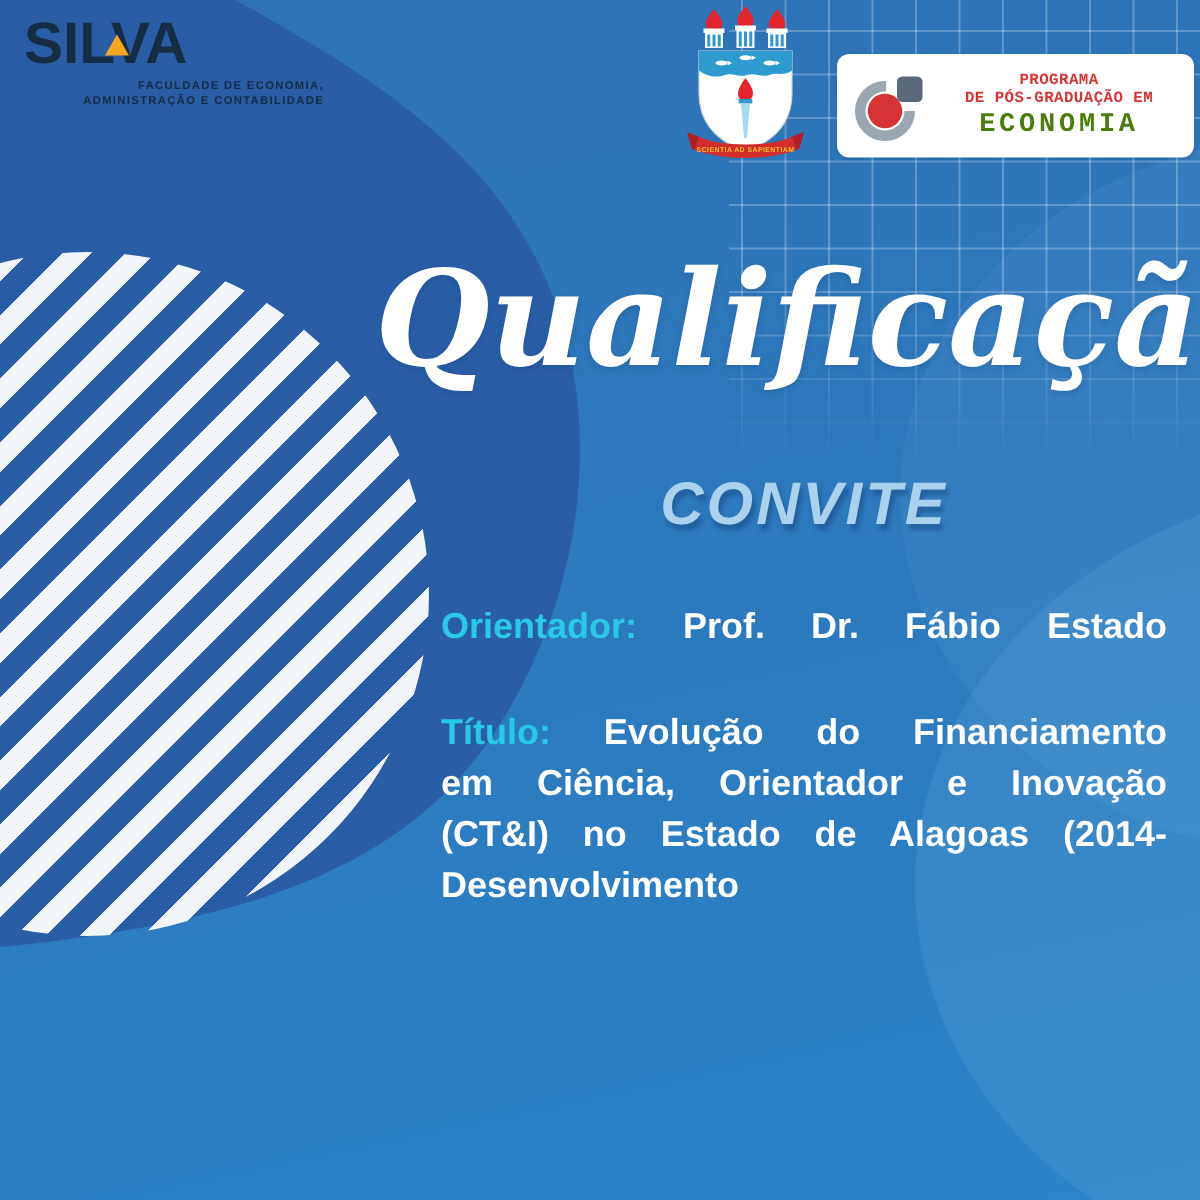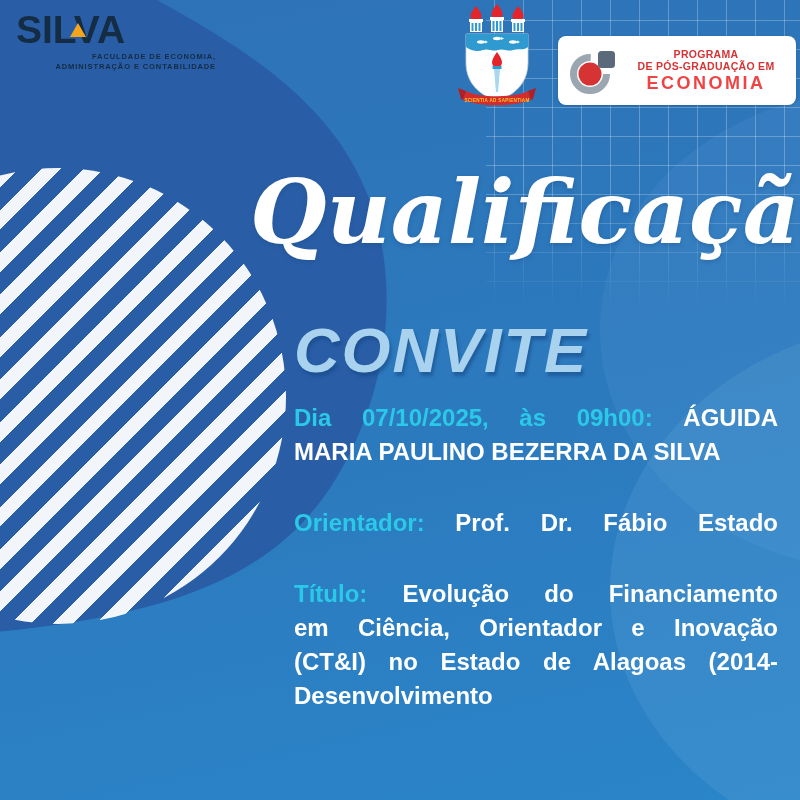--- a/index.html
+++ b/index.html
@@ -34,32 +34,32 @@
     border-bottom:14px solid #F6A51F; }
   .feac-sub { font-size:7.5px; font-weight:700; letter-spacing:0.9px; line-height:10px; margin-top:2px;text-align:right; }
 
   
   .crest { position:absolute; left:452px; top:4px; }
 
   
   .ppge-card { position:absolute; left:558px; top:36px; width:238px; height:69px;
     background:#FFFFFF; border-radius:8px; display:flex; align-items:center;
     padding:0 10px 0 8px; box-sizing:border-box; gap:6px;
-    box-shadow:0 1px 3px rgba(0,0,0,0.15); }
+    box-shadow:0 1px 3px rgba(0,0,0,0.15);font-family:Liberation Mono, monospace; }
   .ppge-text { flex:1; text-align:center; line-height:1.15; }
   .ppge-l1,.ppge-l2 { color:#D63434; font-size:10.5px; font-weight:800; letter-spacing:0.3px; }
-  .ppge-l3 { color:#ef4444; font-size:18px; font-weight:800; letter-spacing:2.5px; margin-top:1px; }
+  .ppge-l3 { color:#4d7c0f; font-size:18px; font-weight:800; letter-spacing:2.5px; margin-top:1px; }
 
   
   .script-title { position:absolute; left:250px; top:162px; width:540px;
     text-align:center; font-family:"DejaVu Serif", serif; font-style:italic;
     font-weight:700; font-size:88px; line-height:100px; color:#FFFFFF;
     text-shadow:0 2px 4px rgba(20,60,110,0.25); }
   .convite { position:absolute; left:294px; top:314px; width:484px;
-    text-align:left; font-style:italic; font-weight:800; font-size:63px;
+    text-align:center; font-style:italic; font-weight:800; font-size:40px;
     letter-spacing:2px; color:#A8D2EE;
     text-shadow:2px 4px 3px rgba(20,70,130,0.5); }
 
   
   .text-col { position:absolute; left:294px; top:401px; width:484px;
     color:#FFFFFF; font-size:24px; font-weight:600; }
   .para { margin:0 0 37px 0; }
   .para:last-child { margin-bottom:0; }
   .jline { line-height:34px; text-align:justify; text-align-last:justify; }
   .jline.last { text-align-last:left; }
@@ -157,24 +157,20 @@
   </header>
 
   <main>
 
     <h1 class="script-title" style="margin:0">Qualificação</h1>
 
     <h2 class="convite" style="margin:0">CONVITE</h2>
 
     <div class="text-col">
 
-      <div class="para">
-        <div class="jline"><span class="cyan">Dia 07/10/2025, às 09h00:</span> <span>ÁGUIDA</span></div>
-        <div class="jline last">MARIA PAULINO BEZERRA DA SILVA</div>
-      </div>
 
       <div class="para">
         <div class="jline"><span class="cyan">Orientador:</span> <span>Prof. Dr. Fábio Estado</span></div>
       </div>
 
       <div class="para">
         <div class="jline"><span class="cyan">Título:</span> <span>Evolução do Financiamento</span></div>
         <div class="jline">em Ciência, Orientador e Inovação</div>
         <div class="jline">(CT&amp;I) no Estado de Alagoas (2014-</div>
         <div class="jline last">Desenvolvimento</div>

